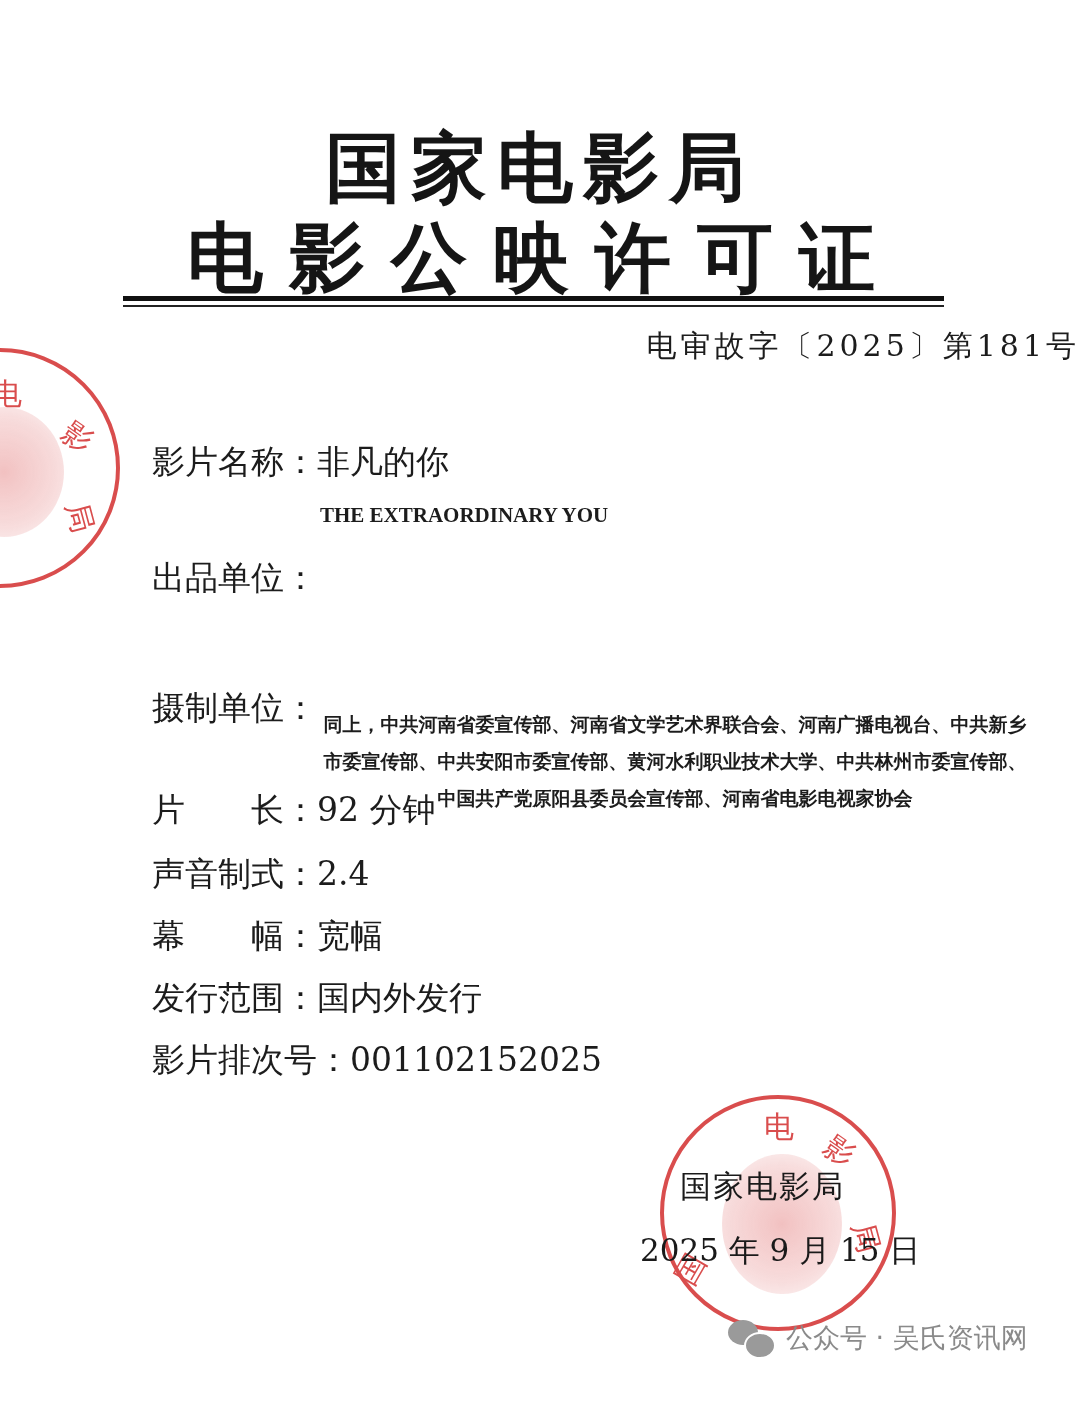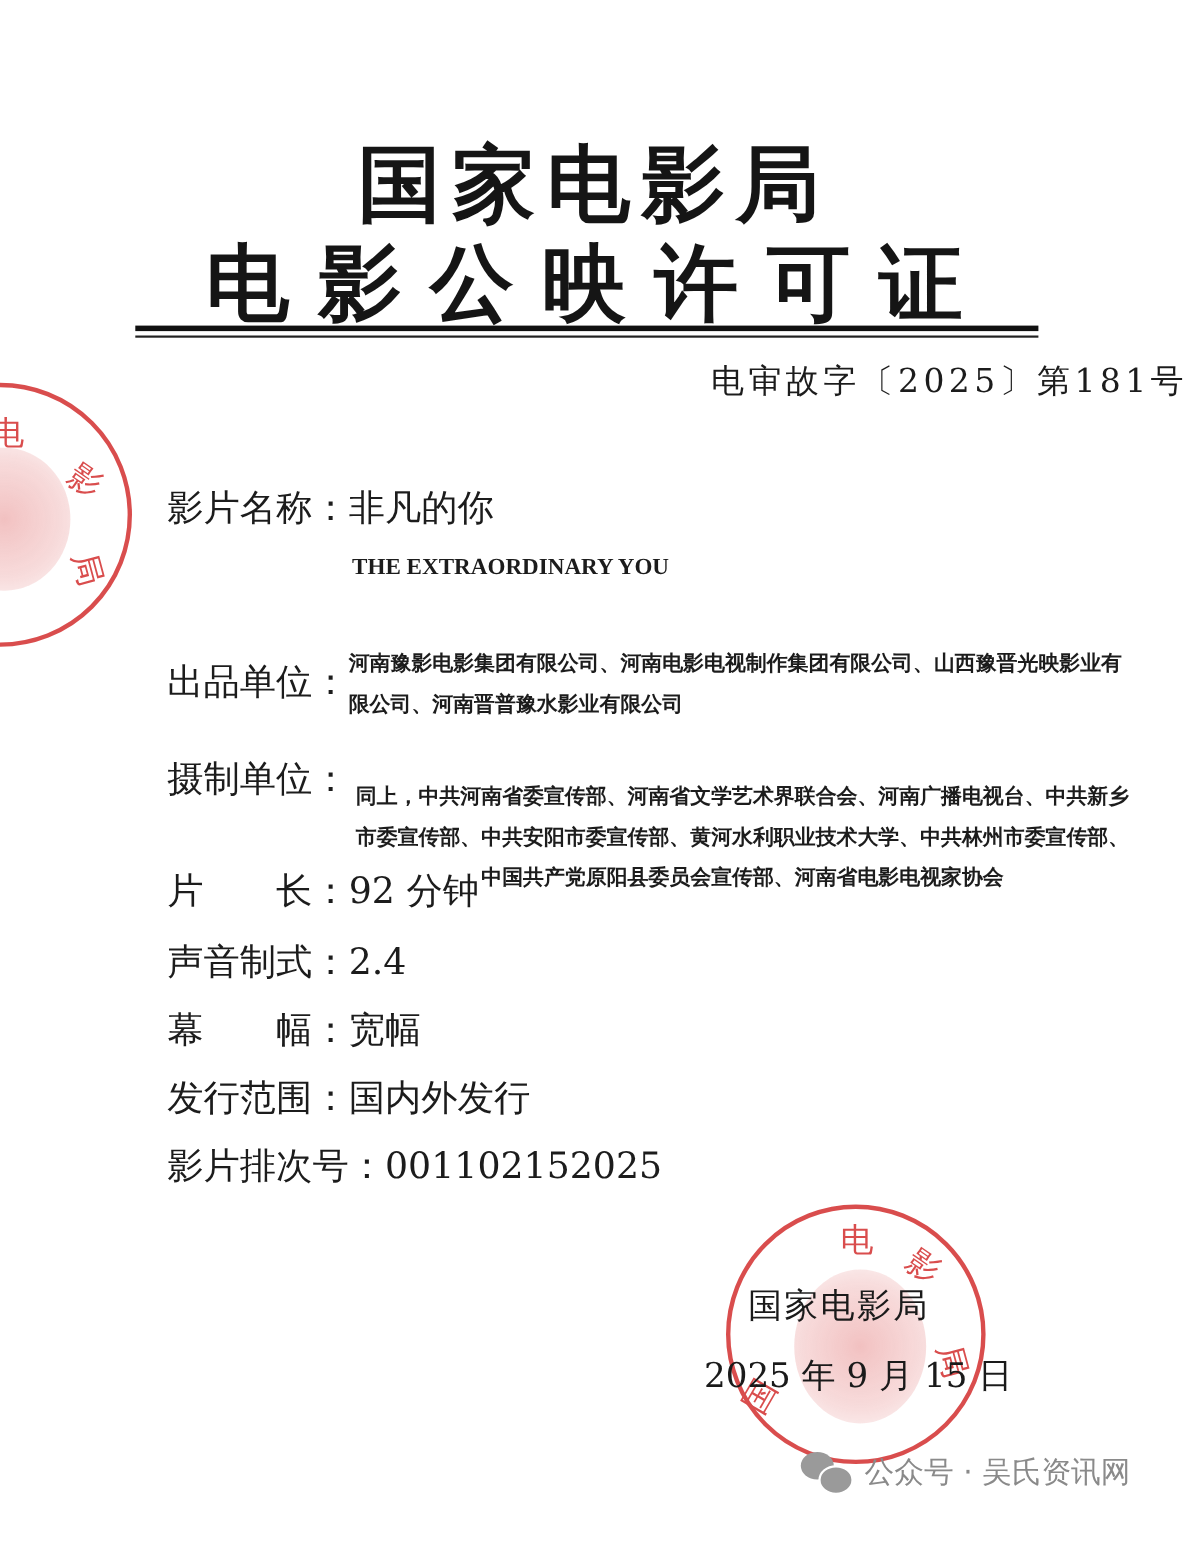--- a/index.html
+++ b/index.html
@@ -66,23 +66,22 @@
 <div class="rule-thick"></div>
 <div class="rule-thin"></div>
 <div class="docno">电审故字〔2025〕第181号</div>
 
 <div class="row" style="top:440px;">
   <span class="label">影片名称：</span>
   <span class="value-lg">非凡的你</span>
 </div>
 <div class="en-title">THE EXTRAORDINARY YOU</div>
 
-<div class="row" style="top:581px; align-items:center;">
+<div class="row" style="top:556px; align-items:flex-end;">
   <span class="label">出品单位：</span>
-  <span class="value-sm" style="margin-top:4px;">河南豫影电影集团有限公司、河南电影电视制作集团有限公司、山西豫晋光映影业有限公司、河南晋普豫水影业有限公司</span>
 </div>
 
 <div class="row" style="top:686px; align-items:flex-start;text-align:center;">
   <span class="label">摄制单位：</span>
   <span class="value-sm" style="margin-top:20px;">同上，中共河南省委宣传部、河南省文学艺术界联合会、河南广播电视台、中共新乡市委宣传部、中共安阳市委宣传部、黄河水利职业技术大学、中共林州市委宣传部、中国共产党原阳县委员会宣传部、河南省电影电视家协会</span>
 </div>
 
 <div class="row" style="top:788px;">
   <span class="label">片　　长：</span>
   <span class="value-lg">92 分钟</span>

